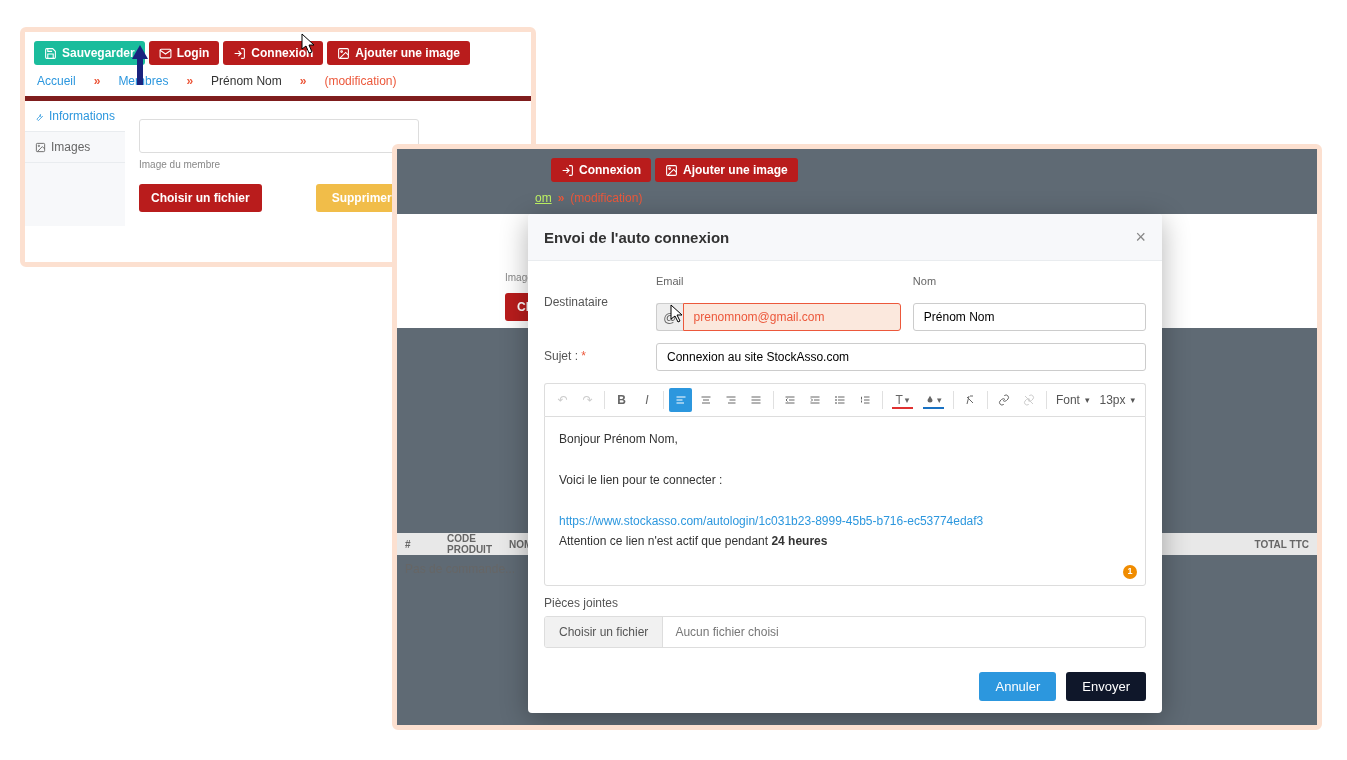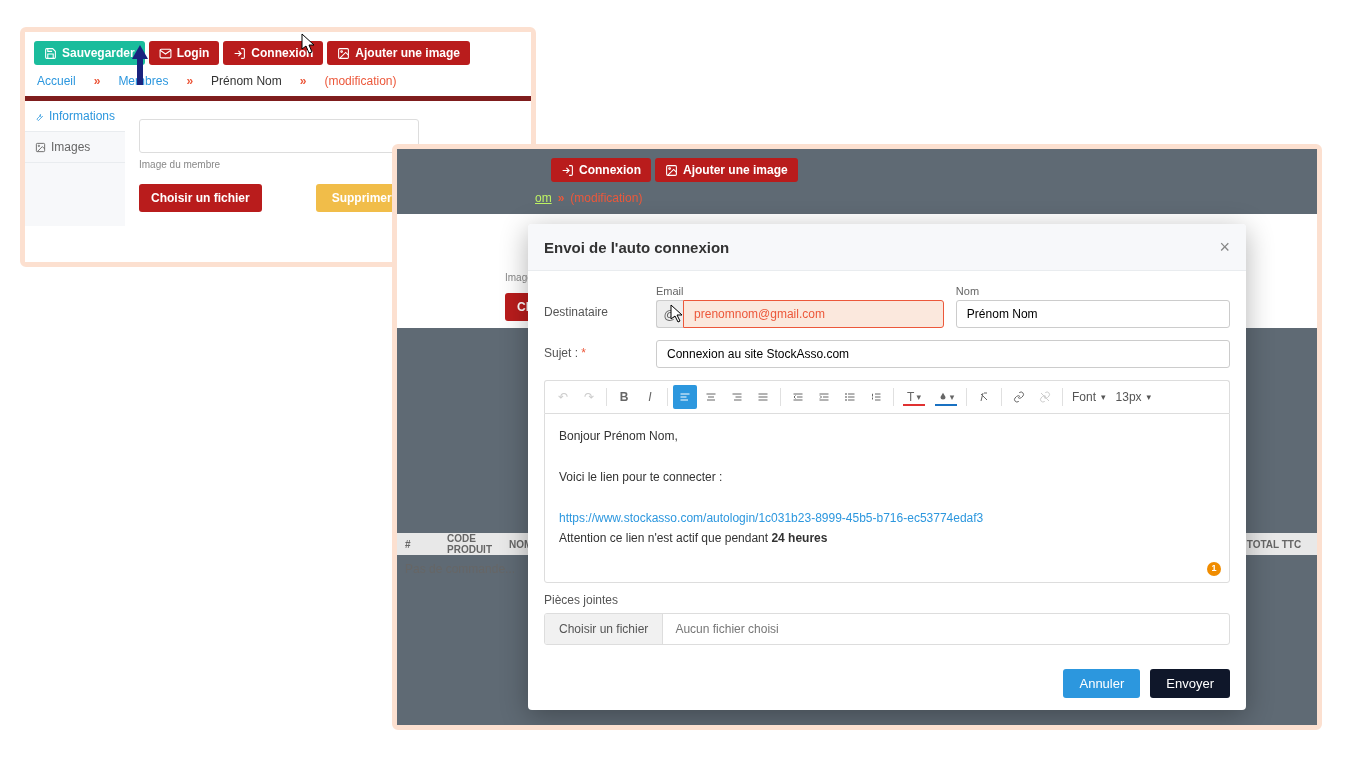--- a/index.html
+++ b/index.html
@@ -81,44 +81,44 @@
 .p2-breadcrumb a { color: #bef264; }
 
 .p2-form-strip { position: absolute; left: 0; top: 65px; right:0; height: 114px; background: #fff; padding: 18px 14px 10px 108px; }
 .p2-form-strip .p1-help { margin-top:3px; }
 .p2-choisir { margin-top:10px; }
 
 .p2-table-head { position: absolute; left:0; right:0; top: 384px; height: 22px; background: #e8e8e8; display:flex; align-items:center; font-size:10px; color:#666; font-weight:600; padding: 0 8px; }
 .p2-table-head .col-num { width: 42px; }
 .p2-table-head .col-code { width: 62px; }
 .p2-table-head .col-nomp { flex:1; }
-.p2-table-head .col-total { width: 70px; text-align:center; }
+.p2-table-head .col-total { width: 70px; text-align:right; }
 .p2-empty { position:absolute; left:8px; top: 413px; font-size:12px; color:#666; }
 
 
 .modal {
   position: absolute;
-  left: 131px; top: 75px;
-  width: 718px;
+  left: 131px; top: 65px;
+  width: 634px;
   background: #fff;
   border-radius: 4px;
   box-shadow: 0 6px 28px rgba(0,0,0,.3);
   z-index: 50;
   display: flex; flex-direction: column;
 }
 .modal-header { padding: 14px 16px; border-bottom: 1px solid #e9ecef; display: flex; justify-content: space-between; align-items: center; background:#f7f8fa; border-radius:4px 4px 0 0;}
 .modal-title { font-size: 15px; font-weight: 700; color: #333; }
 .modal-close { font-size: 18px; color: #888; cursor: pointer; background:none; border:none; line-height:1; }
 
 .modal-body { padding: 14px 16px 12px 16px; }
 .form-row { display: flex; align-items: flex-start; margin-bottom: 12px; gap: 12px; }
 .form-label { width: 100px; font-size: 12px; color: #555; padding-top: 20px; }
 .form-label.no-pad { padding-top: 6px; }
 .form-col { flex: 1; }
-.sub-label { font-size: 11px; color: #666; margin-bottom: 3px; display:block; }
+.sub-label { font-size: 11px; color: #666; margin-bottom: 16px; display:block; }
 .input-group { display: flex; }
 .input-addon { width: 30px; height: 28px; background: #eee; border: 1px solid #ccc; border-right: none; border-radius: 3px 0 0 3px; display:flex; align-items:center; justify-content:center; font-size:13px; color:#666; }
 .input-text { height: 28px; border: 1px solid #ccc; border-radius: 3px; padding: 4px 10px; font-size: 12px; width: 100%; }
 .input-group .input-text { border-radius: 0 3px 3px 0; }
 .input-text.highlight { background: #fbe8dd; border-color: #ec583b; color: #ec583b; }
 .req { color: #ec583b; }
 
 .rte-toolbar { border: 1px solid #ddd; border-bottom: none; border-radius: 3px 3px 0 0; padding: 4px 6px; display: flex; align-items: center; gap: 2px; background:#fff; flex-wrap: nowrap; }
 .rte-btn { width: 24px; height: 24px; display:inline-flex; align-items:center; justify-content:center; font-size:12px; color:#666; border-radius:2px; cursor:pointer; }
 .rte-btn.active { background:#2c97de; color:#fff; }

